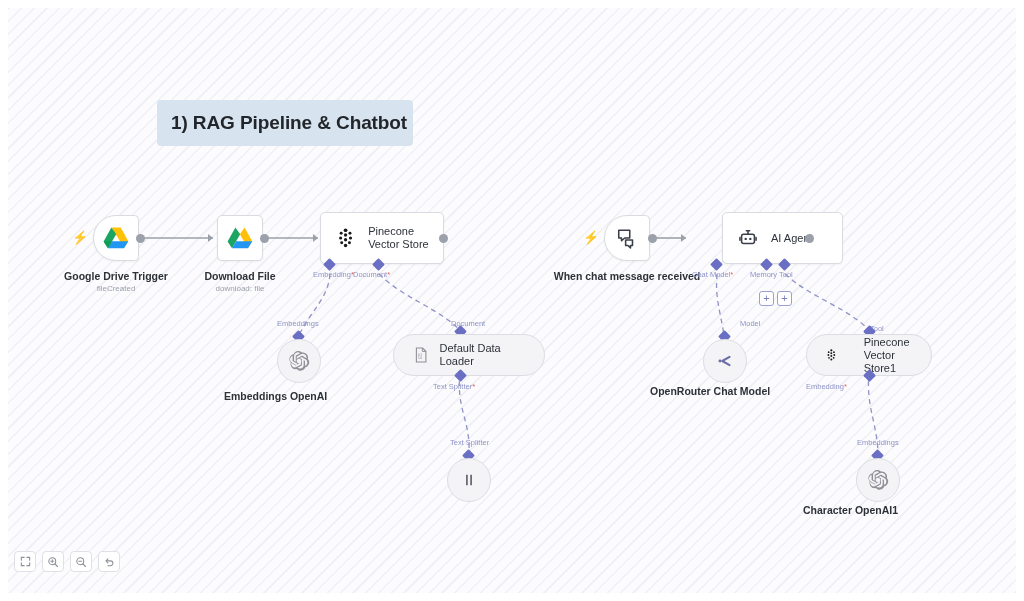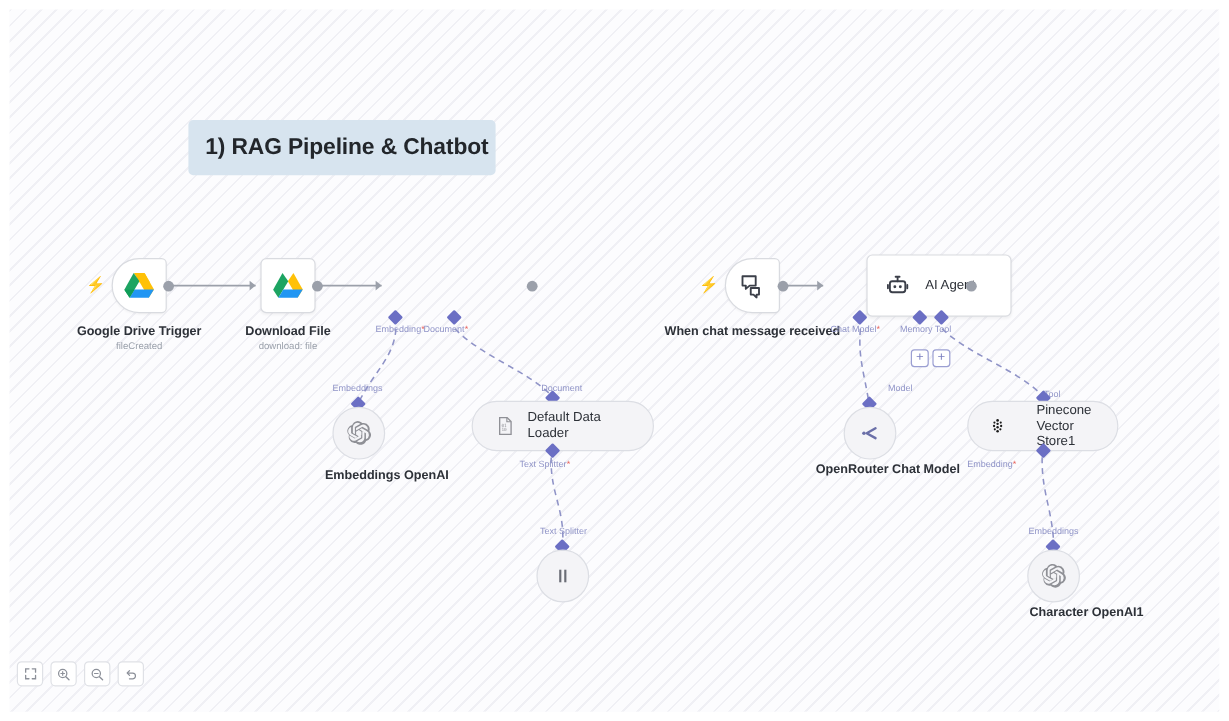--- a/index.html
+++ b/index.html
@@ -73,21 +73,21 @@
     display: flex; align-items: center; justify-content: center;
   }
   .subnode-pill {
     position: absolute;
     height: 42px; border-radius: 21px;
     background: #f4f4f7; border: 1px solid #dcdee4;
     display: flex; align-items: center; padding: 0 18px; gap: 10px;
   }
   .subnode-pill .node-title { font-size: 11px; }
   .sub-label {
-    position: absolute; text-align: right;
+    position: absolute; text-align: left;
     font-size: 10.5px; font-weight: bold; color: #2d3138;
     line-height: 12.5px; width: 150px;
   }
 
   
   .port-out {
     position: absolute; width: 9px; height: 9px; border-radius: 50%;
     background: #9ba0aa;
   }
   .port-diamond {
@@ -188,20 +188,37 @@
         <path d="M17.5 1.6 L25.3 15.3 L21 22.2 L12.9 8.3 Z" fill="#ffc107"></path>
         <path d="M5 22.2 L21 22.2 L25.3 15.3 L9.1 15.3 Z" fill="#2196f3"></path>
       </svg>
     </div>
     <div class="port-out" style="left:252px; top:226px;"></div>
     <div class="node-label" style="left:157px; top:262px;">Download File</div>
     <div class="node-sub" style="left:157px; top:276px;">download: file</div>
 
     <div class="port-arrowhead" style="left:305px; top:226px;"></div>
 
+    <div class="node wide" style="left:312px; top:204px; width:124px;">
+      <svg class="gicon" width="22" height="22" viewBox="0 0 24 24">
+        <g fill="#1a1a1a">
+          <circle cx="12" cy="3.2" r="2.1"></circle>
+            <circle cx="7" cy="6.6" r="1.7"></circle>
+          <circle cx="17" cy="6.6" r="1.7"></circle>
+            <circle cx="12" cy="8.6" r="1.9"></circle>
+          <circle cx="6.4" cy="12" r="1.8"></circle>
+            <circle cx="17.6" cy="12" r="1.8"></circle>
+          <circle cx="12" cy="14" r="1.9"></circle>
+            <circle cx="7.6" cy="17.3" r="1.7"></circle>
+          <circle cx="16.4" cy="17.3" r="1.7"></circle>
+            <circle cx="12" cy="20.4" r="2"></circle>
+        </g>
+      </svg>
+      <div class="node-title" style="width:78px;">Pinecone Vector Store</div>
+    </div>
     <div class="port-out" style="left:431px; top:226px;"></div>
     <div class="port-diamond" style="left:317px; top:252px;"></div>
     <div class="port-diamond" style="left:366px; top:252px;"></div>
     <div class="conn-label" style="left:305px; top:262px;">
       <span>Embedding</span><span class="req">*</span>
     </div>
     <div class="conn-label" style="left:345px; top:262px;">
       <span>Document</span><span class="req">*</span>
     </div>
 

